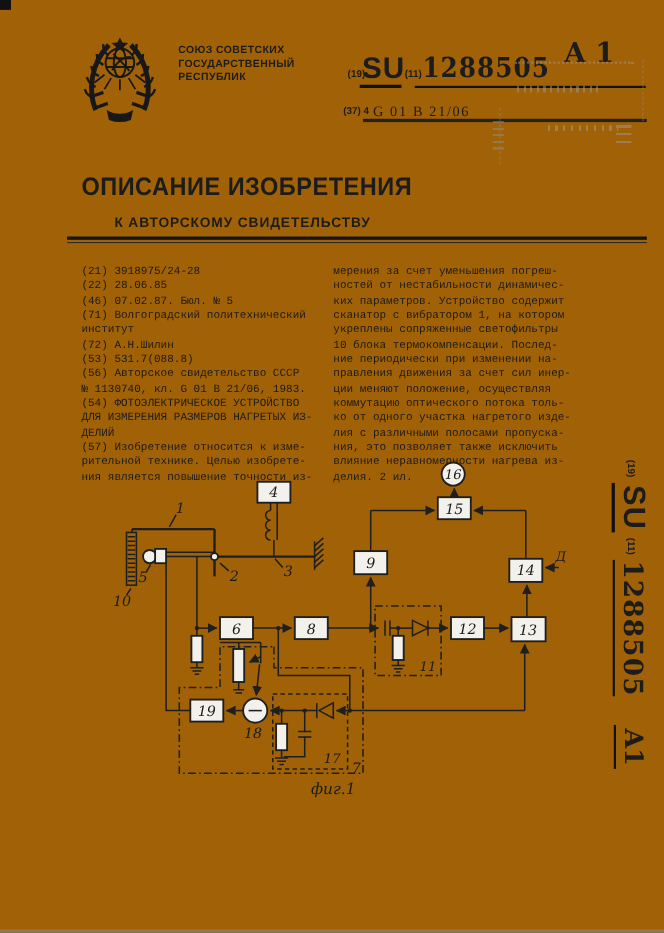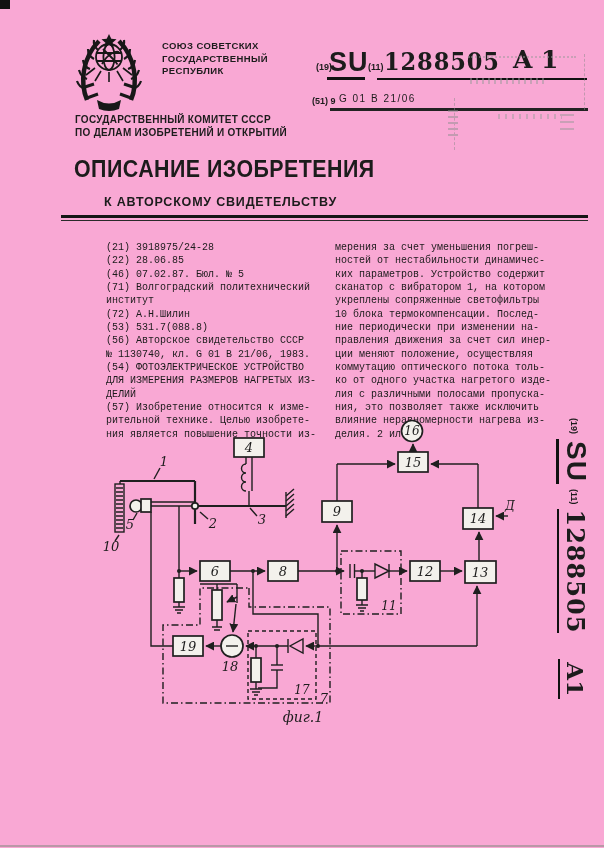--- a/index.html
+++ b/index.html
@@ -1,34 +1,34 @@
 <!DOCTYPE html>
 <html><head>
 <meta charset="utf-8">
 <style>
   html,body{margin:0;padding:0;background:#888;}
-  .page{position:relative;width:604px;height:848px;background:#f9a8d4;overflow:hidden;
+  .page{position:relative;width:604px;height:848px;background:#a16207;overflow:hidden;
         font-family:"Liberation Sans",sans-serif;color:#1c1c1c;}
   .abs{position:absolute;}
   .corner{left:0;top:0;width:10px;height:9px;background:#111;}
   .bottom-edge{left:0;top:845px;width:604px;height:2px;background:#8f8d88;opacity:.6;}
 
   
   .union{left:162px;top:40px;font-size:9.5px;font-weight:bold;line-height:12.5px;letter-spacing:.4px;}
   .committee{left:75px;top:113px;font-size:10px;font-weight:bold;line-height:13px;letter-spacing:.3px;}
   .tag19{left:316px;top:62px;font-size:9px;font-weight:bold;}
   .su{left:329px;top:47px;font-size:27px;font-weight:bold;letter-spacing:1px;}
   .su-underline{left:327px;top:77px;width:38px;height:3px;background:#111;}
   .tag11{left:368px;top:62px;font-size:9px;font-weight:bold;}
   .pubnum{left:384px;top:47px;font-size:25px;font-weight:bold;font-family:"DejaVu Serif",serif;
           letter-spacing:1px;transform:scaleX(.9);transform-origin:0 0;}
-  .kindcode{left:513px;top:45px;font-size:25px;font-weight:bold;font-family:"DejaVu Serif",serif;}
+  .kindcode{left:513px;top:33px;font-size:25px;font-weight:bold;font-family:"DejaVu Serif",serif;}
   .num-underline{left:377px;top:78px;width:210px;height:2px;background:#111;}
   .ipc-label{left:312px;top:96px;font-size:9px;font-weight:bold;}
-  .ipc-code{left:339px;top:93px;font-size:10px;font-family:Liberation Sans, sans-serif;letter-spacing:1.5px;}
+  .ipc-code{left:339px;top:93px;font-size:13px;font-family:Liberation Serif, serif;letter-spacing:1.5px;}
   .ipc-rule{left:330px;top:108px;width:258px;height:2.5px;background:#222;}
 
   
   .stamp{left:440px;top:52px;width:150px;height:102px;opacity:.5;}
   .stamp div{position:absolute;}
   .stamp .v1{left:14px;top:46px;height:52px;border-left:1.5px dashed #8a8a8a;}
   .stamp .v2{right:5px;top:2px;height:56px;border-left:1.5px dashed #8a8a8a;}
   .stamp .h1{left:28px;top:4px;width:108px;border-top:2px dotted #9a9a9a;}
   .stamp .n1{left:30px;top:26px;width:76px;height:6px;
      background:repeating-linear-gradient(90deg,#9b9b9b 0 2px,transparent 2px 6px);}
@@ -40,21 +40,21 @@
      background:repeating-linear-gradient(0deg,#9a9a9a 0 2px,transparent 2px 7px);}
 
   .title-main{left:74px;top:156px;font-size:23px;font-weight:bold;letter-spacing:.5px;
               transform:scaleX(.93);transform-origin:0 0;white-space:nowrap;}
   .title-sub{left:75px;top:195px;font-size:12.5px;font-weight:bold;letter-spacing:.8px;white-space:nowrap;margin-left:29px;}
   .rule-a{left:61px;top:215px;width:527px;height:3px;background:#151515;}
   .rule-b{left:61px;top:220px;width:527px;height:1px;background:#2a2a2a;}
 
   
   .col{top:241px;font-family:"Liberation Mono",monospace;font-size:10px;line-height:13.35px;
-       white-space:pre;color:#1b1b1b;margin-left:32px;}
+       white-space:pre;color:#1b1b1b;}
   .col-left{left:74px;width:238px;}
   .col-right{left:303px;width:248px;}
 
   
   .side-id{left:596px;top:418px;width:272px;height:44px;transform:rotate(90deg);
            transform-origin:0 0;display:flex;align-items:center;white-space:nowrap;}
   .side-id .s19,.side-id .s11{font-size:9px;font-weight:bold;margin:0 5px 0 0;}
   .side-id .ssu{font-size:28px;font-weight:bold;letter-spacing:1px;border-bottom:3px solid #111;
                 padding:0 2px 1px 2px;margin-right:5px;}
   .side-id .snum{font-size:24px;font-weight:bold;font-family:"DejaVu Serif",serif;letter-spacing:1px;
@@ -97,34 +97,30 @@
       <path d="M25,74 q12,7 24,0 l-2,9 q-10,4 -20,0 z" fill="#181818" stroke="none"></path>
     </g>
   </svg>
 
   <div class="abs union">
       <div>СОЮЗ СОВЕТСКИХ</div>
       <div>ГОСУДАРСТВЕННЫЙ</div>
       <div>РЕСПУБЛИК</div>
     </div>
 
-  <div class="abs committee">
-      <div>ГОСУДАРСТВЕННЫЙ КОМИТЕТ СССР</div>
-      <div>ПО ДЕЛАМ ИЗОБРЕТЕНИЙ И ОТКРЫТИЙ</div>
-    </div>
 
   <span class="abs tag19">(19)</span>
   <span class="abs su">SU</span>
   <div class="abs su-underline"></div>
   <span class="abs tag11">(11)</span>
   <span class="abs pubnum">1288505</span>
   <span class="abs kindcode">A 1</span>
   <div class="abs num-underline"></div>
 
-  <span class="abs ipc-label">(51) 9</span>
+  <span class="abs ipc-label">(37) 4</span>
   <span class="abs ipc-code">G 01 B 21/06</span>
   <div class="abs ipc-rule"></div>
 
   <div class="abs stamp">
     <div class="v1"></div>
     <div class="v2"></div>
     <div class="h1"></div>
     <div class="n1"></div>
     <div class="n2"></div>
     <div class="n3"></div>

